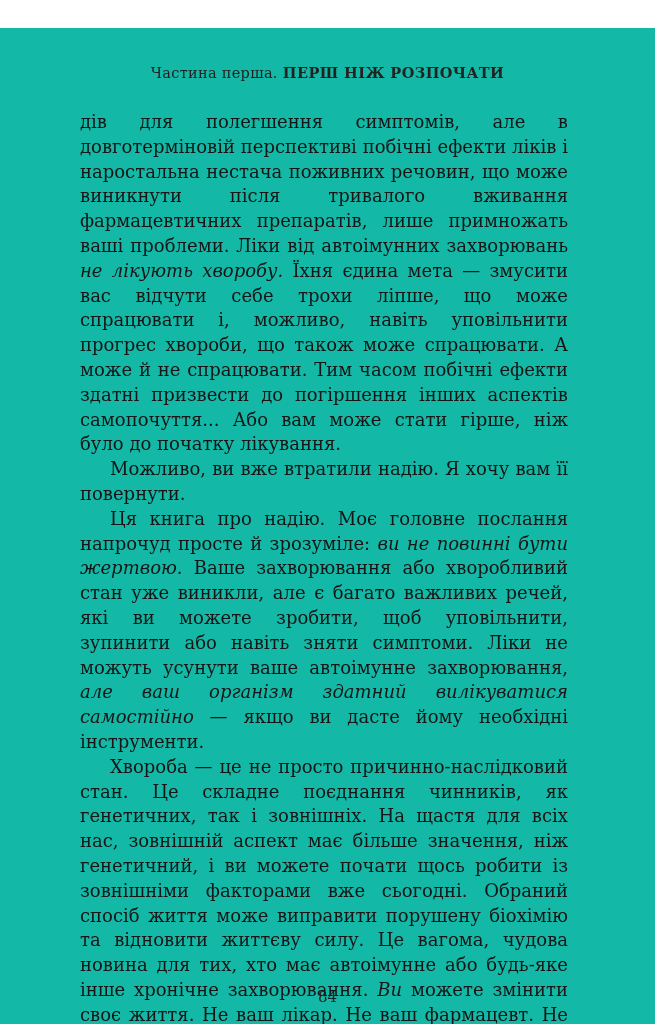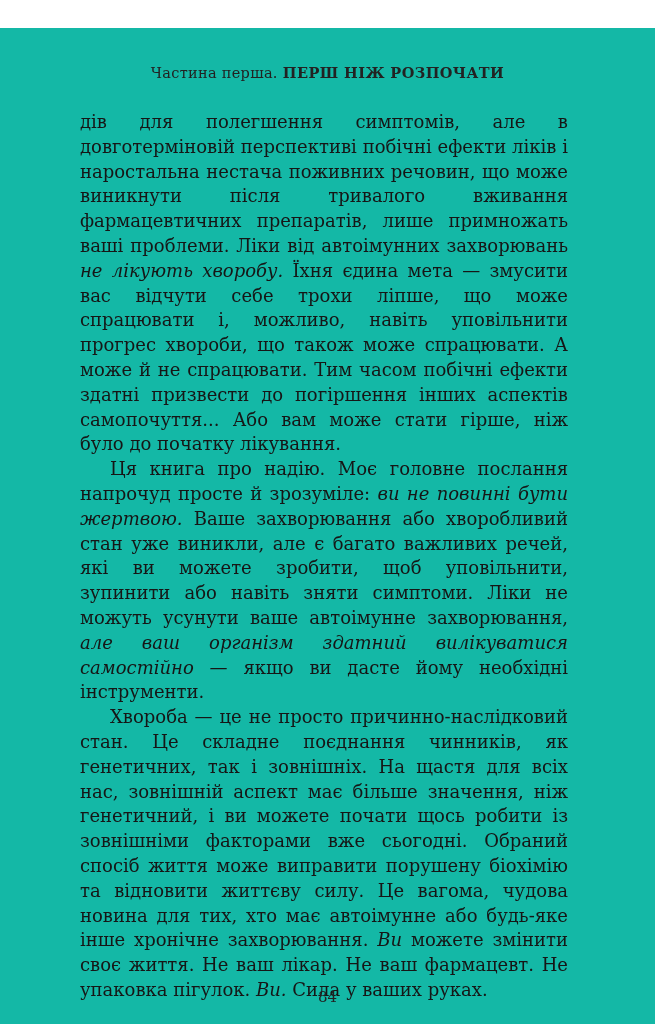--- a/index.html
+++ b/index.html
@@ -66,19 +66,20 @@
 <body>
 
 <div class="page">
 
   <div class="running-header">
     <span>Частина перша.</span><span class="hdr-bold">ПЕРШ НІЖ РОЗПОЧАТИ</span>
   </div>
 
   <div class="content" id="content">
       <p class=""><span>дів для полегшення симптомів, але в довготерміновій перспективі побічні ефекти ліків і наростальна нестача поживних речовин, що може виникнути після тривалого вживання фармацевтичних препаратів, лише примножать ваші проблеми. Ліки від автоімунних захворювань </span><em>не лікують хворобу.</em><span> Їхня єдина мета — змусити вас відчути себе трохи ліпше, що може спрацювати і, можливо, навіть уповільнити прогрес хвороби, що також може спрацювати. А може й не спрацювати. Тим часом побічні ефекти здатні призвести до погіршення інших аспектів самопочуття... Або вам може стати гірше, ніж було до початку лікування.</span></p>
+      <p class="indent"><span>Можливо, ви вже втратили надію. Я хочу вам її повернути.</span></p>
       <p class="indent"><span>Ця книга про надію. Моє головне послання напрочуд просте й зрозуміле: </span><em>ви не повинні бути жертвою.</em><span> Ваше захворювання або хворобливий стан уже виникли, але є багато важливих речей, які ви можете зробити, щоб уповільнити, зупинити або навіть зняти симптоми. Ліки не можуть усунути ваше автоімунне захворювання, </span><em>але ваш організм здатний вилікуватися самостійно —</em><span> якщо ви дасте йому необхідні інструменти.</span></p>
       <p class="indent"><span>Хвороба — це не просто причинно-наслідковий стан. Це складне поєднання чинників, як генетичних, так і зовнішніх. На щастя для всіх нас, зовнішній аспект має більше значення, ніж генетичний, і ви можете почати щось робити із зовнішніми факторами вже сьогодні. Обраний спосіб життя може виправити порушену біохімію та відновити життєву силу. Це вагома, чудова новина для тих, хто має автоімунне або будь-яке інше хронічне захворювання. </span><em>Ви</em><span> можете змінити своє життя. Не ваш лікар. Не ваш фармацевт. Не упаковка пігулок. </span><em>Ви.</em><span> Сила у ваших руках.</span></p>
     </div>
 
   <div class="page-number">84</div>
 
 </div>
 
 </body></html>

